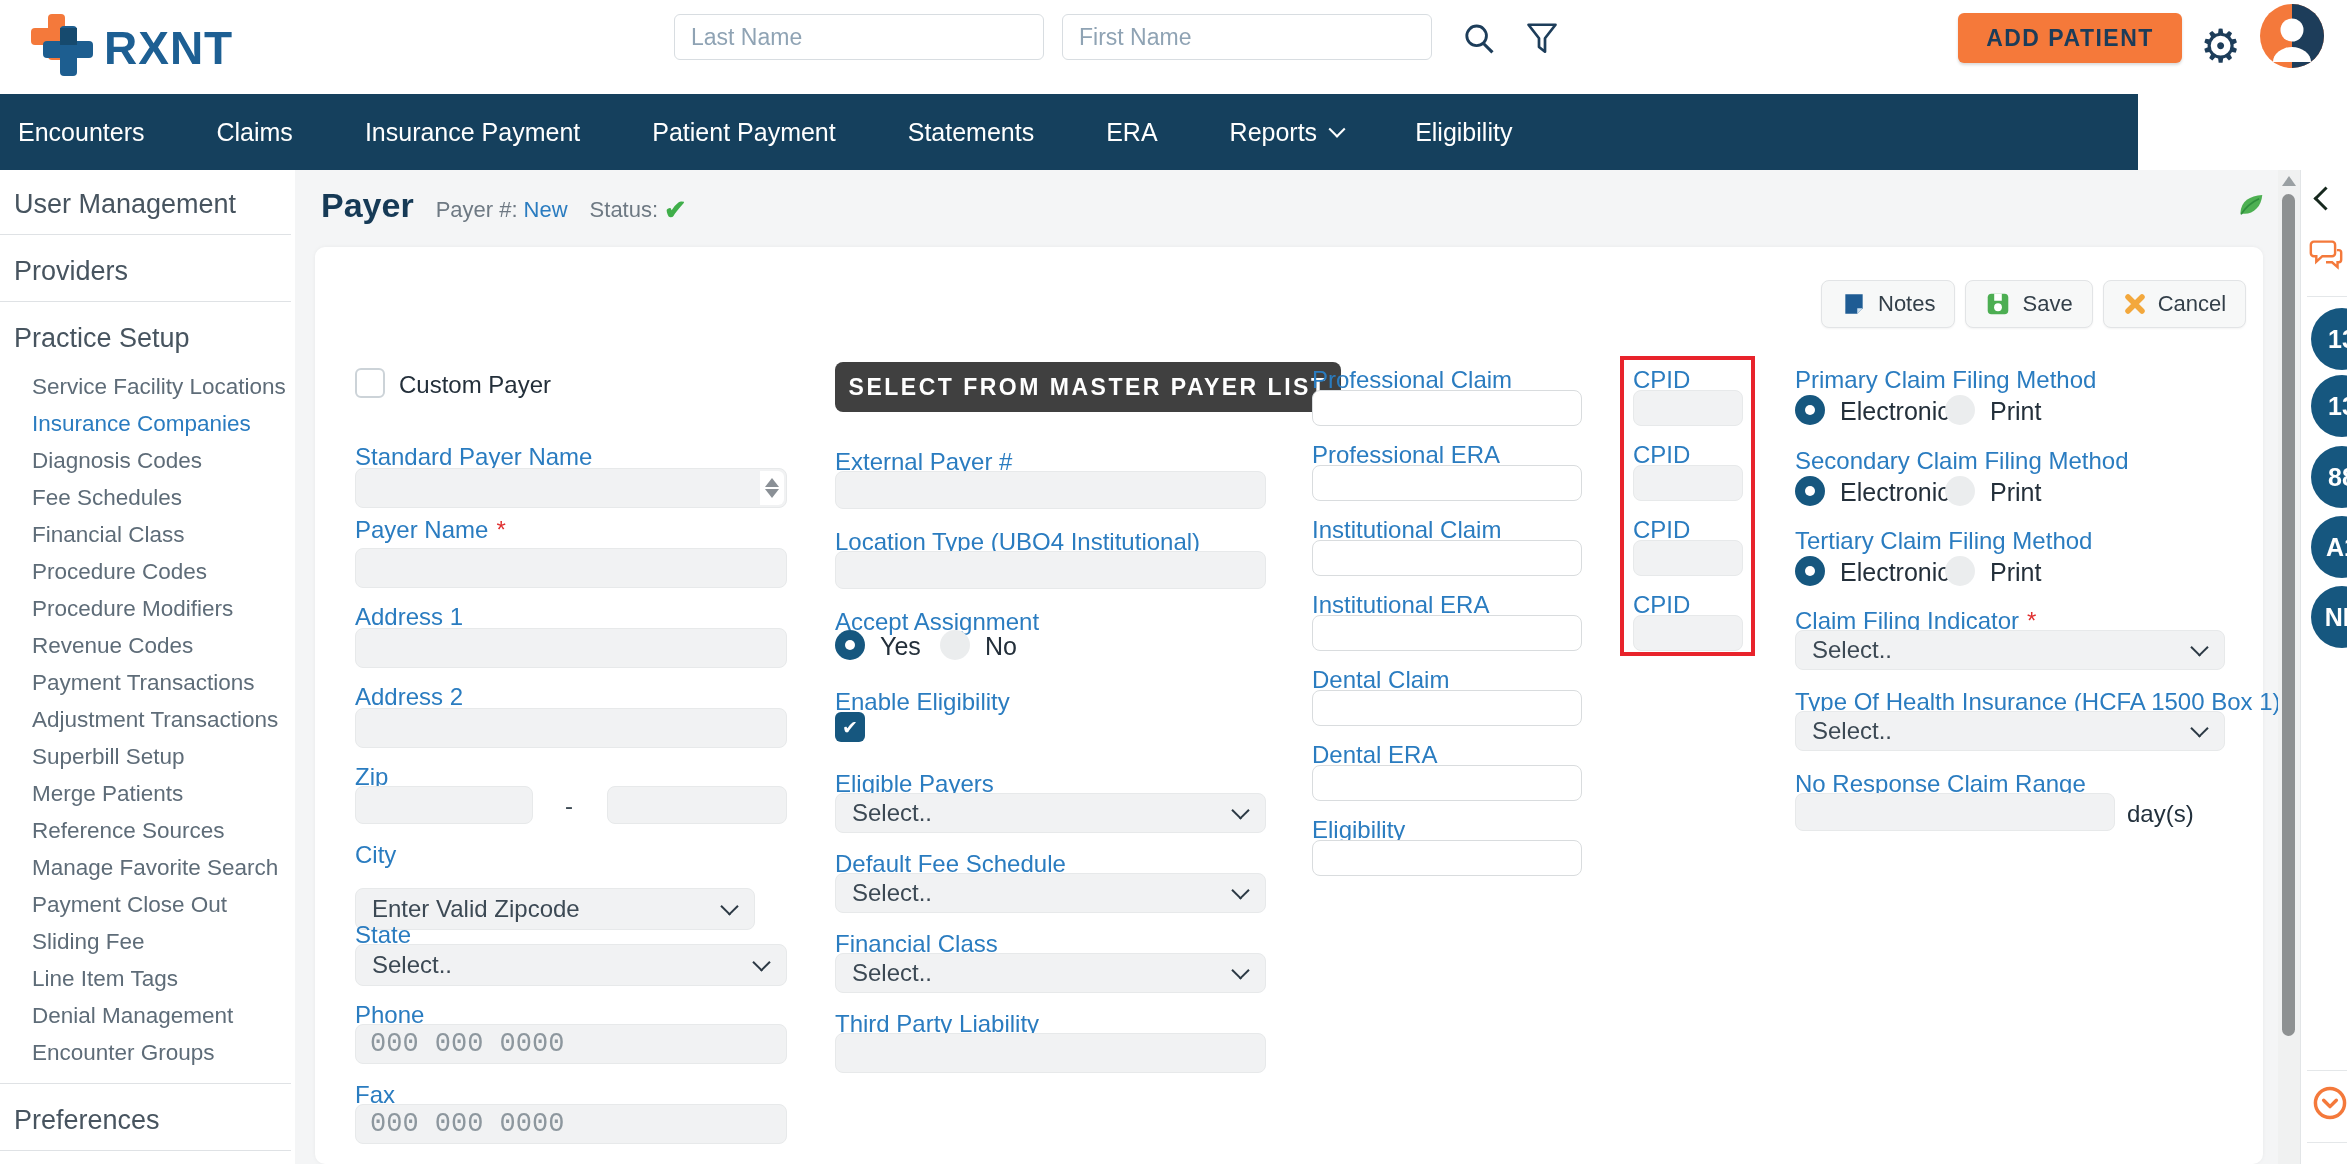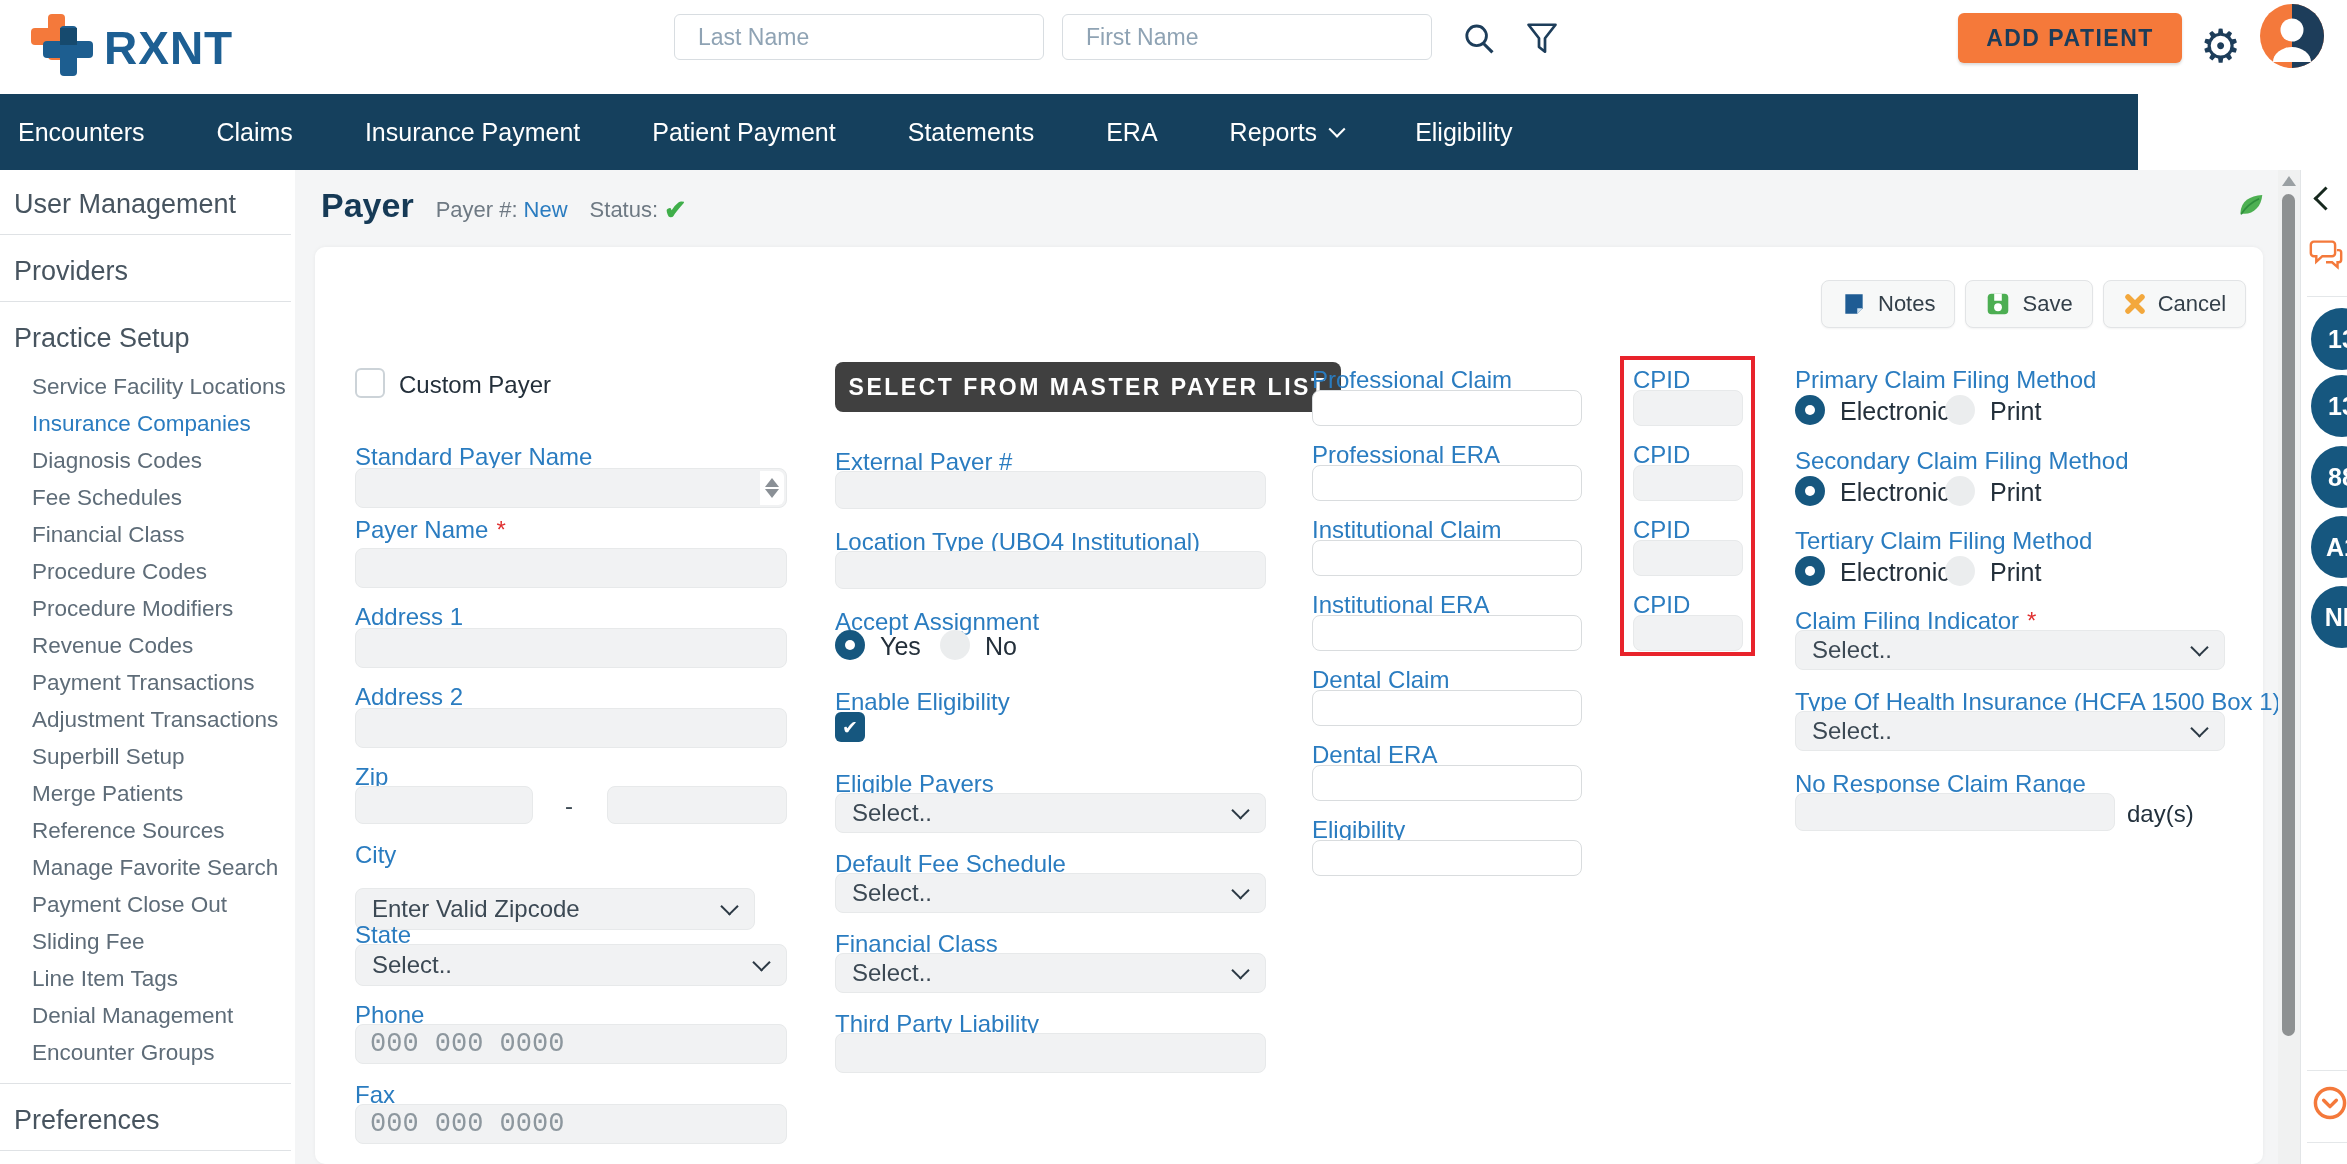--- a/index.html
+++ b/index.html
@@ -2,21 +2,21 @@
 <html><head>
 <meta charset="utf-8">
 <style>
   html,body{margin:0;padding:0;background:#fff;}
   #app{position:relative;width:2347px;height:1164px;overflow:hidden;background:#fff;
        font-family:"Liberation Sans",sans-serif;-webkit-font-smoothing:antialiased;}
   .ab{position:absolute;}
   
   #topbar{position:absolute;left:0;top:0;width:2347px;height:94px;background:#fff;}
   .tinput{position:absolute;height:46px;border:1px solid #d8dde1;border-radius:6px;background:#fff;
-          font-size:23px;color:#33495c;padding:0 23px;box-sizing:border-box;outline:none;
+          font-size:23px;color:#33495c;padding:0 16px;box-sizing:border-box;outline:none;
           font-family:"Liberation Sans",sans-serif;}
   .tinput::placeholder{color:#8fa3b4;}
   .btn-addpatient{position:absolute;left:1958px;top:13px;width:224px;height:50px;background:#f5793a;
           border:none;border-radius:6px;color:#1c3c59;font-weight:bold;font-size:23px;letter-spacing:1.5px;
           font-family:"Liberation Sans",sans-serif;cursor:pointer;box-shadow:0 2px 3px rgba(0,0,0,.15);}
   .gear{position:absolute;left:2200px;top:14px;font-size:46px;color:#1d3d5a;line-height:64px;cursor:pointer;}
   
   #nav{position:absolute;left:0;top:94px;width:2138px;height:76px;background:#15405d;display:flex;
        align-items:center;padding-left:18px;box-sizing:border-box;gap:72px;}
   .navitem{color:#fff;font-size:25px;white-space:nowrap;cursor:pointer;display:flex;align-items:center;}

